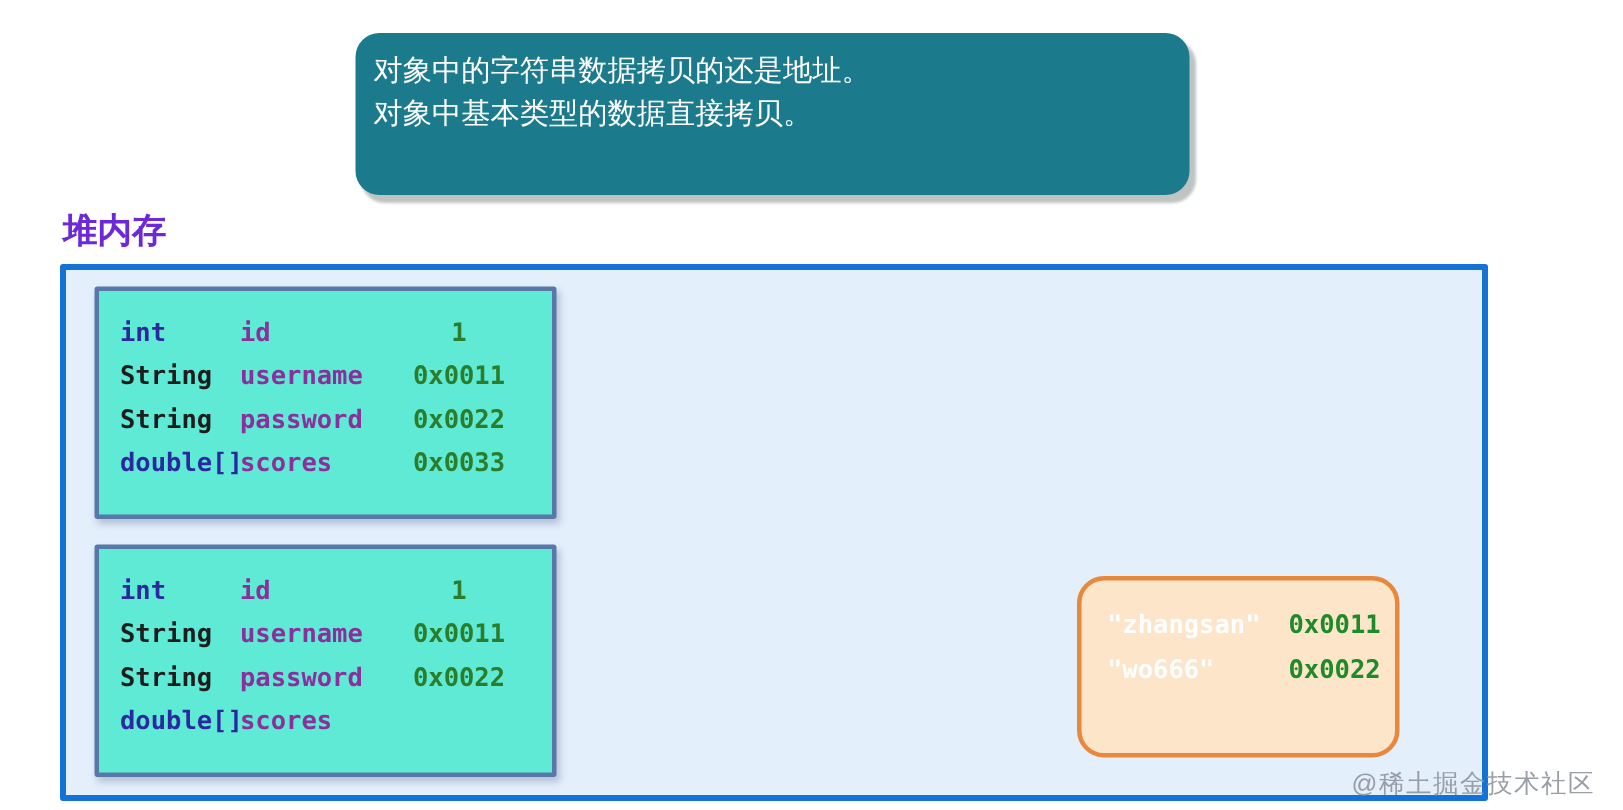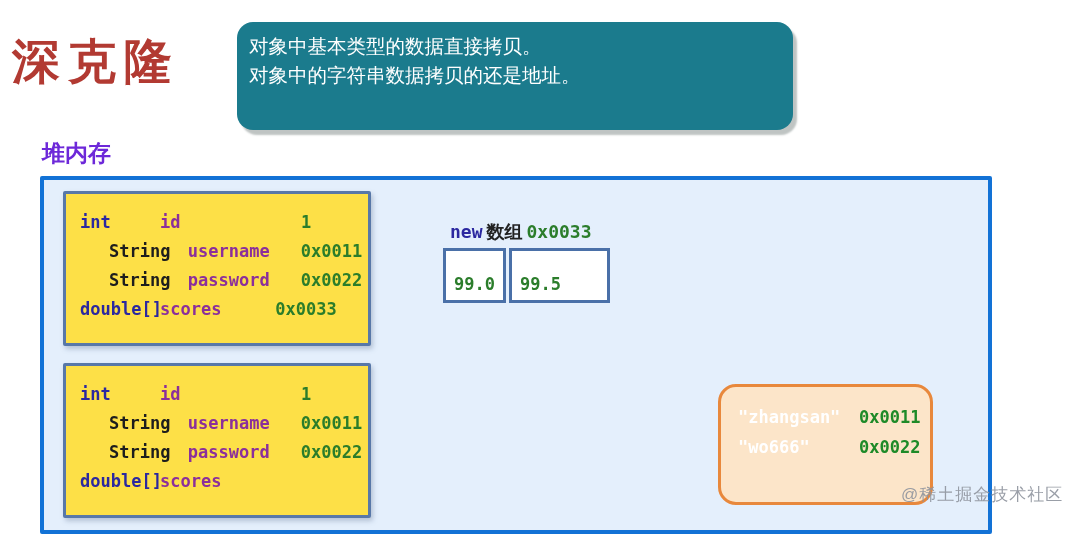--- a/index.html
+++ b/index.html
@@ -29,30 +29,30 @@
     font-family:"DejaVu Serif",serif;font-weight:bold;font-size:23px;color:#6d28d9;
   }
   
   .heap-box{
     position:absolute;left:40px;top:176px;width:952px;height:358px;box-sizing:border-box;
     border:4px solid #1272d6;background:#e4effc;border-radius:2px;
   }
   
   .obj{
     position:absolute;width:308px;height:155px;box-sizing:border-box;
-    background:#fde047;border:3px solid #5878a8;border-radius:2px;
+    background:#5eead4;border:3px solid #5878a8;border-radius:2px;
     box-shadow:2px 3px 5px rgba(90,110,140,.35);
     padding:13px 0 0 14px;
   }
   .obj1{left:19px;top:11px;}
   .obj2{left:19px;top:183px;}
   .frow{display:flex;height:29px;align-items:center;
     font-family:"DejaVu Sans Mono",monospace;font-size:17px;font-weight:600;white-space:pre;}
   .frow .t{width:80px;color:#2b28a0;}
-  .frow .t.cls{color:#1d1d1d;margin-left:29px;}
+  .frow .t.cls{color:#1d1d1d;}
   .frow .n{width:109px;color:#8b2f9b;}
   .frow .v{width:74px;text-align:center;color:#2b7d2b;}
   
   .array-label{
     position:absolute;left:406px;top:40px;white-space:nowrap;
     font-family:"DejaVu Sans Mono",monospace;font-size:18px;font-weight:600;
   }
   .array-label .kw{color:#2b28a0;}
   .array-label .cn{font-family:"DejaVu Serif",serif;font-weight:bold;color:#222;padding:0 4px;}
   .array-label .addr{color:#2b7d2b;}
@@ -74,34 +74,33 @@
     position:absolute;left:674px;top:204px;width:215px;height:121px;box-sizing:border-box;
     background:#fce5c9;border:3px solid #e8883c;border-radius:18px;
     padding:15px 0 0 17px;
   }
   .pool-row{height:30px;display:flex;align-items:center;
     font-family:"DejaVu Sans Mono",monospace;font-size:17px;font-weight:600;white-space:pre;}
   .pool-row .lit{display:inline-block;width:121px;color:#ffffff;}
   .pool-row .paddr{color:#1e8a28;}
   
   .watermark{
-    position:absolute;left:901px;top:483px;z-index:5;
+    position:absolute;left:901px;top:511px;z-index:5;
     font-size:17px;color:rgba(142,148,157,.9);letter-spacing:1px;white-space:nowrap;
   }
 </style>
 </head>
 <body>
 
 <div class="stage">
 
-  <div class="title">深克隆</div>
 
   <div class="callout">
+    <div>对象中的字符串数据拷贝的还是地址。</div>
     <div>对象中基本类型的数据直接拷贝。</div>
-    <div>对象中的字符串数据拷贝的还是地址。</div>
   </div>
 
   <div class="heap-label">堆内存</div>
 
   <div class="heap-box">
 
     <div class="obj obj1">
       <div class="frow">
         <span class="t">int</span><span class="n">id</span><span class="v">1</span>
       </div>
@@ -124,28 +123,21 @@
         <span class="t cls">String</span><span class="n">username</span><span class="v">0x0011</span>
       </div>
       <div class="frow">
         <span class="t cls">String</span><span class="n">password</span><span class="v">0x0022</span>
       </div>
       <div class="frow">
         <span class="t">double[]</span><span class="n">scores</span><span class="v"></span>
       </div>
     </div>
 
-    <div class="array-label">
-      <span class="kw">new</span><span class="cn">数组</span><span class="addr">0x0033</span>
-    </div>
 
-    <div class="array-box">
-      <div class="cell c1">99.0</div>
-      <div class="cell c2">99.5</div>
-    </div>
 
 
     <div class="pool-box">
       <div class="pool-row">
         <span class="lit">"zhangsan"</span><span class="paddr">0x0011</span>
       </div>
       <div class="pool-row">
         <span class="lit">"wo666"</span><span class="paddr">0x0022</span>
       </div>
     </div>

